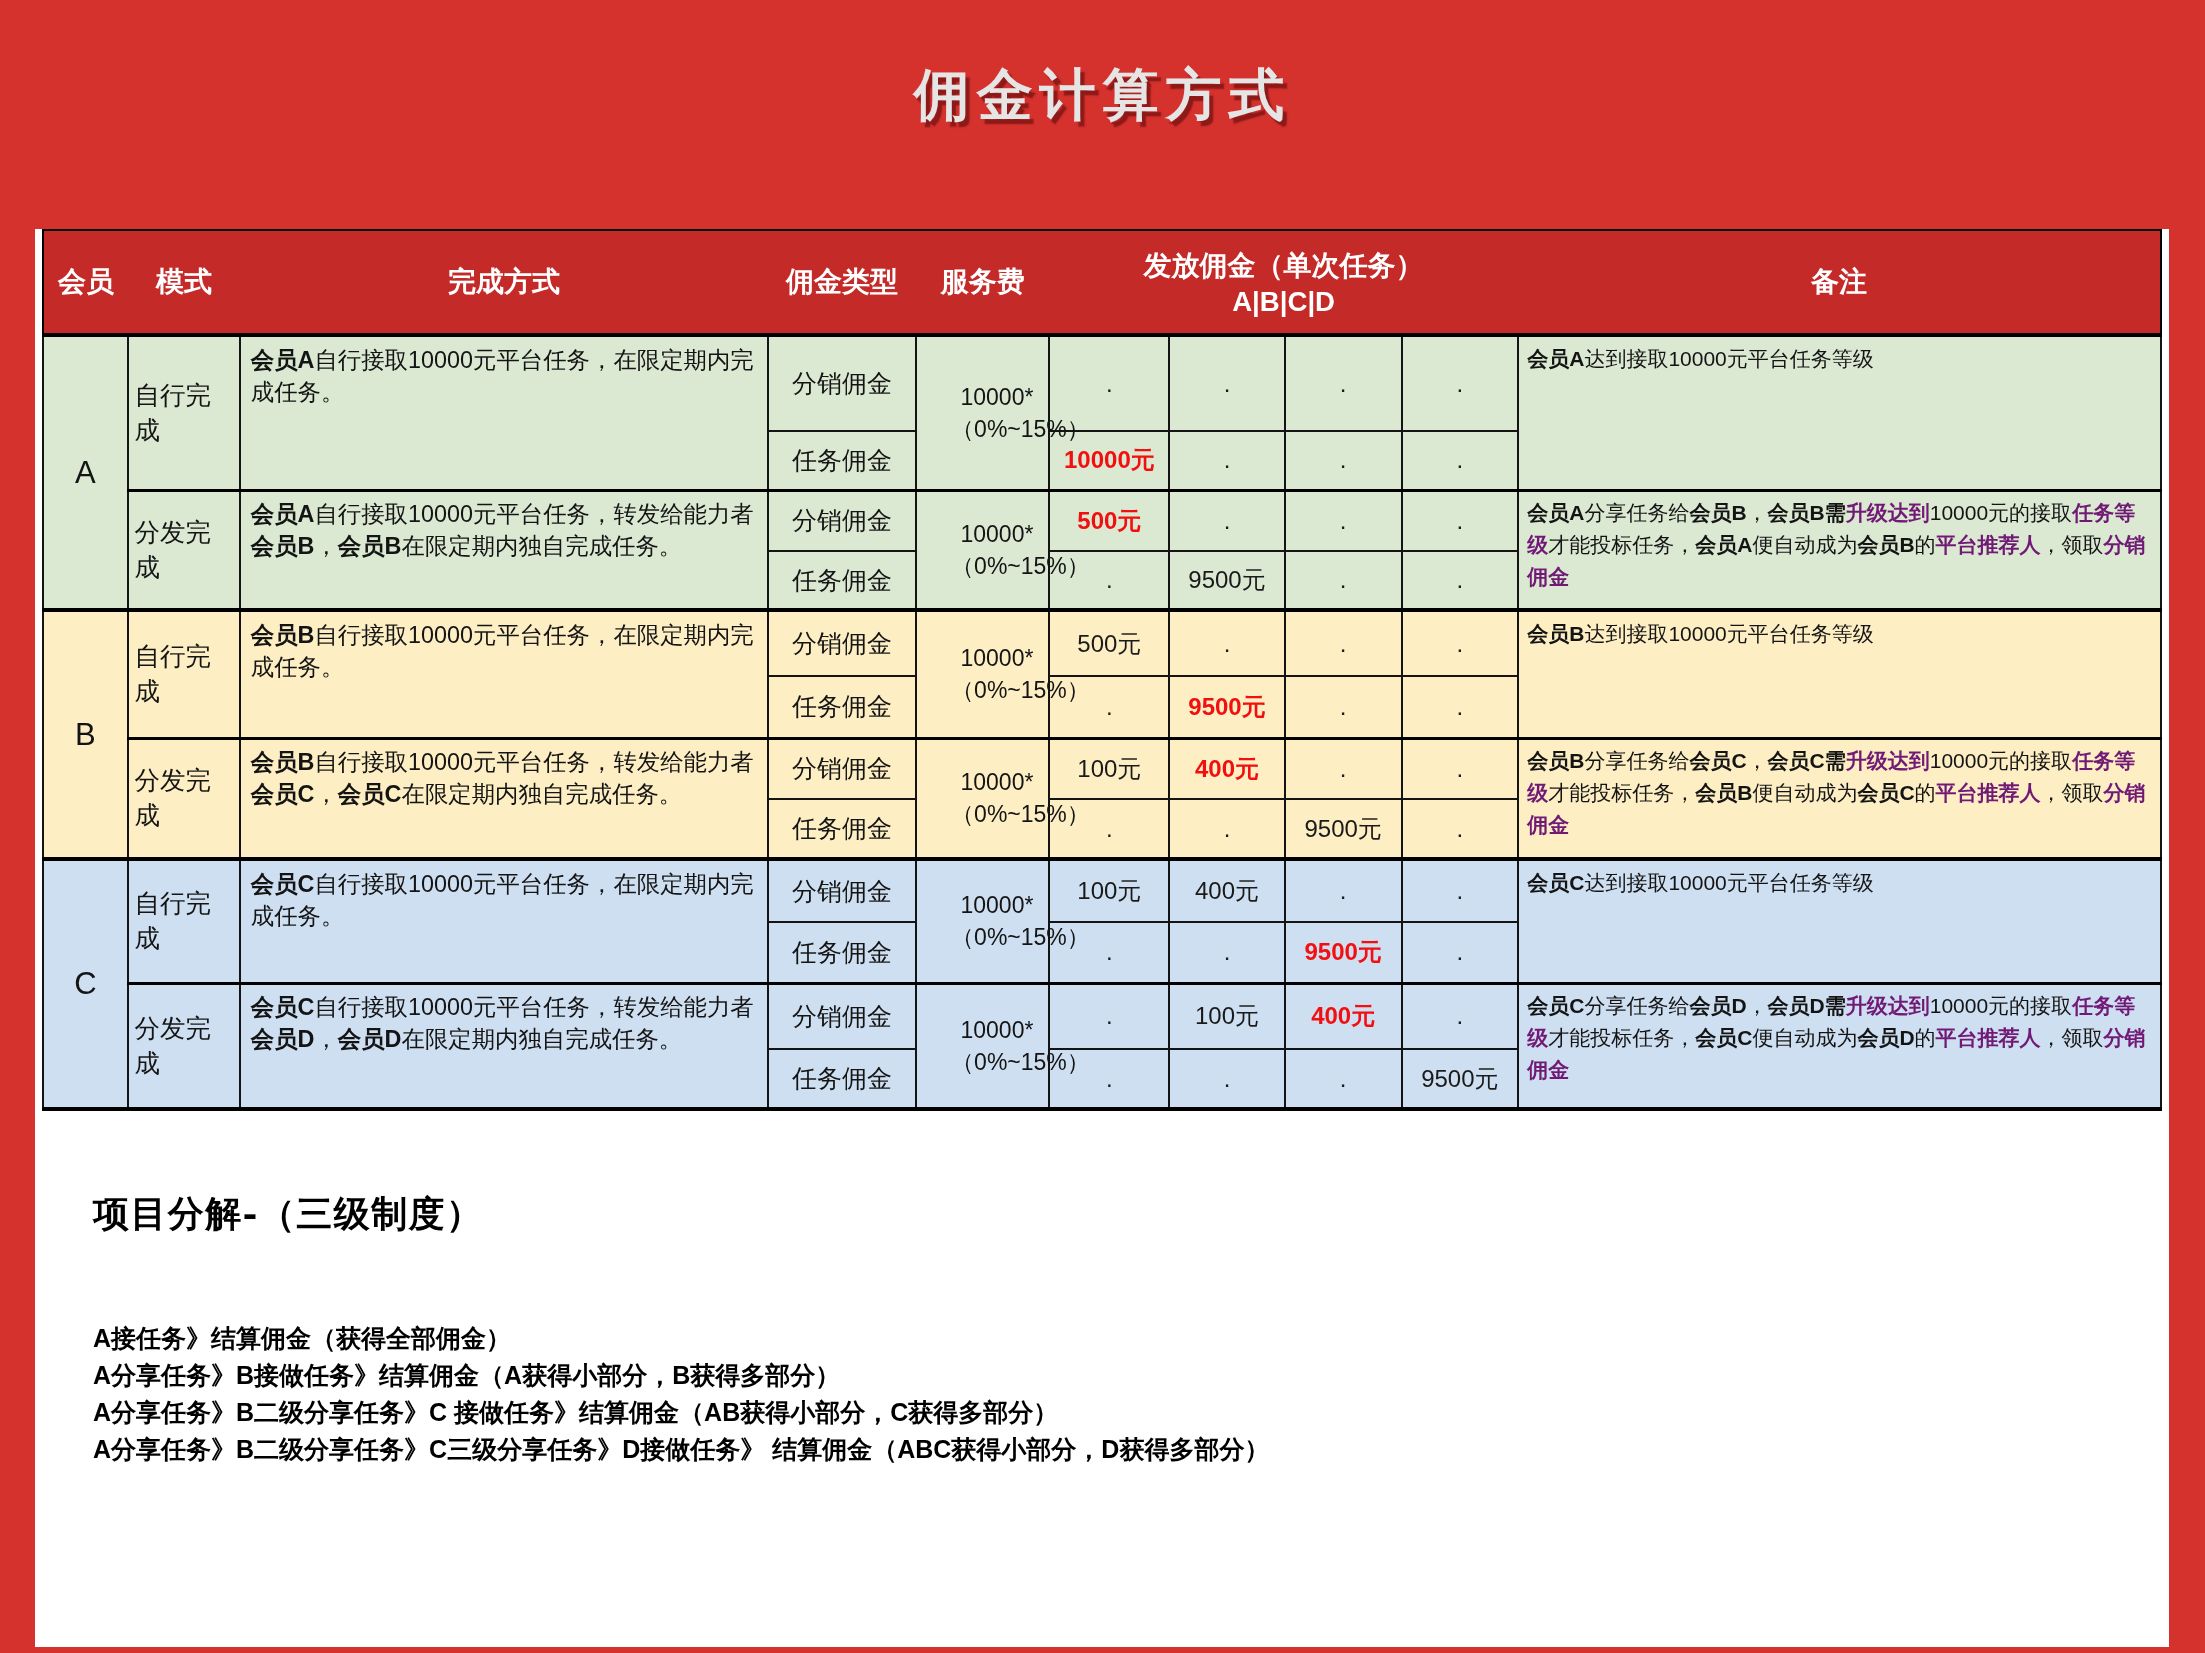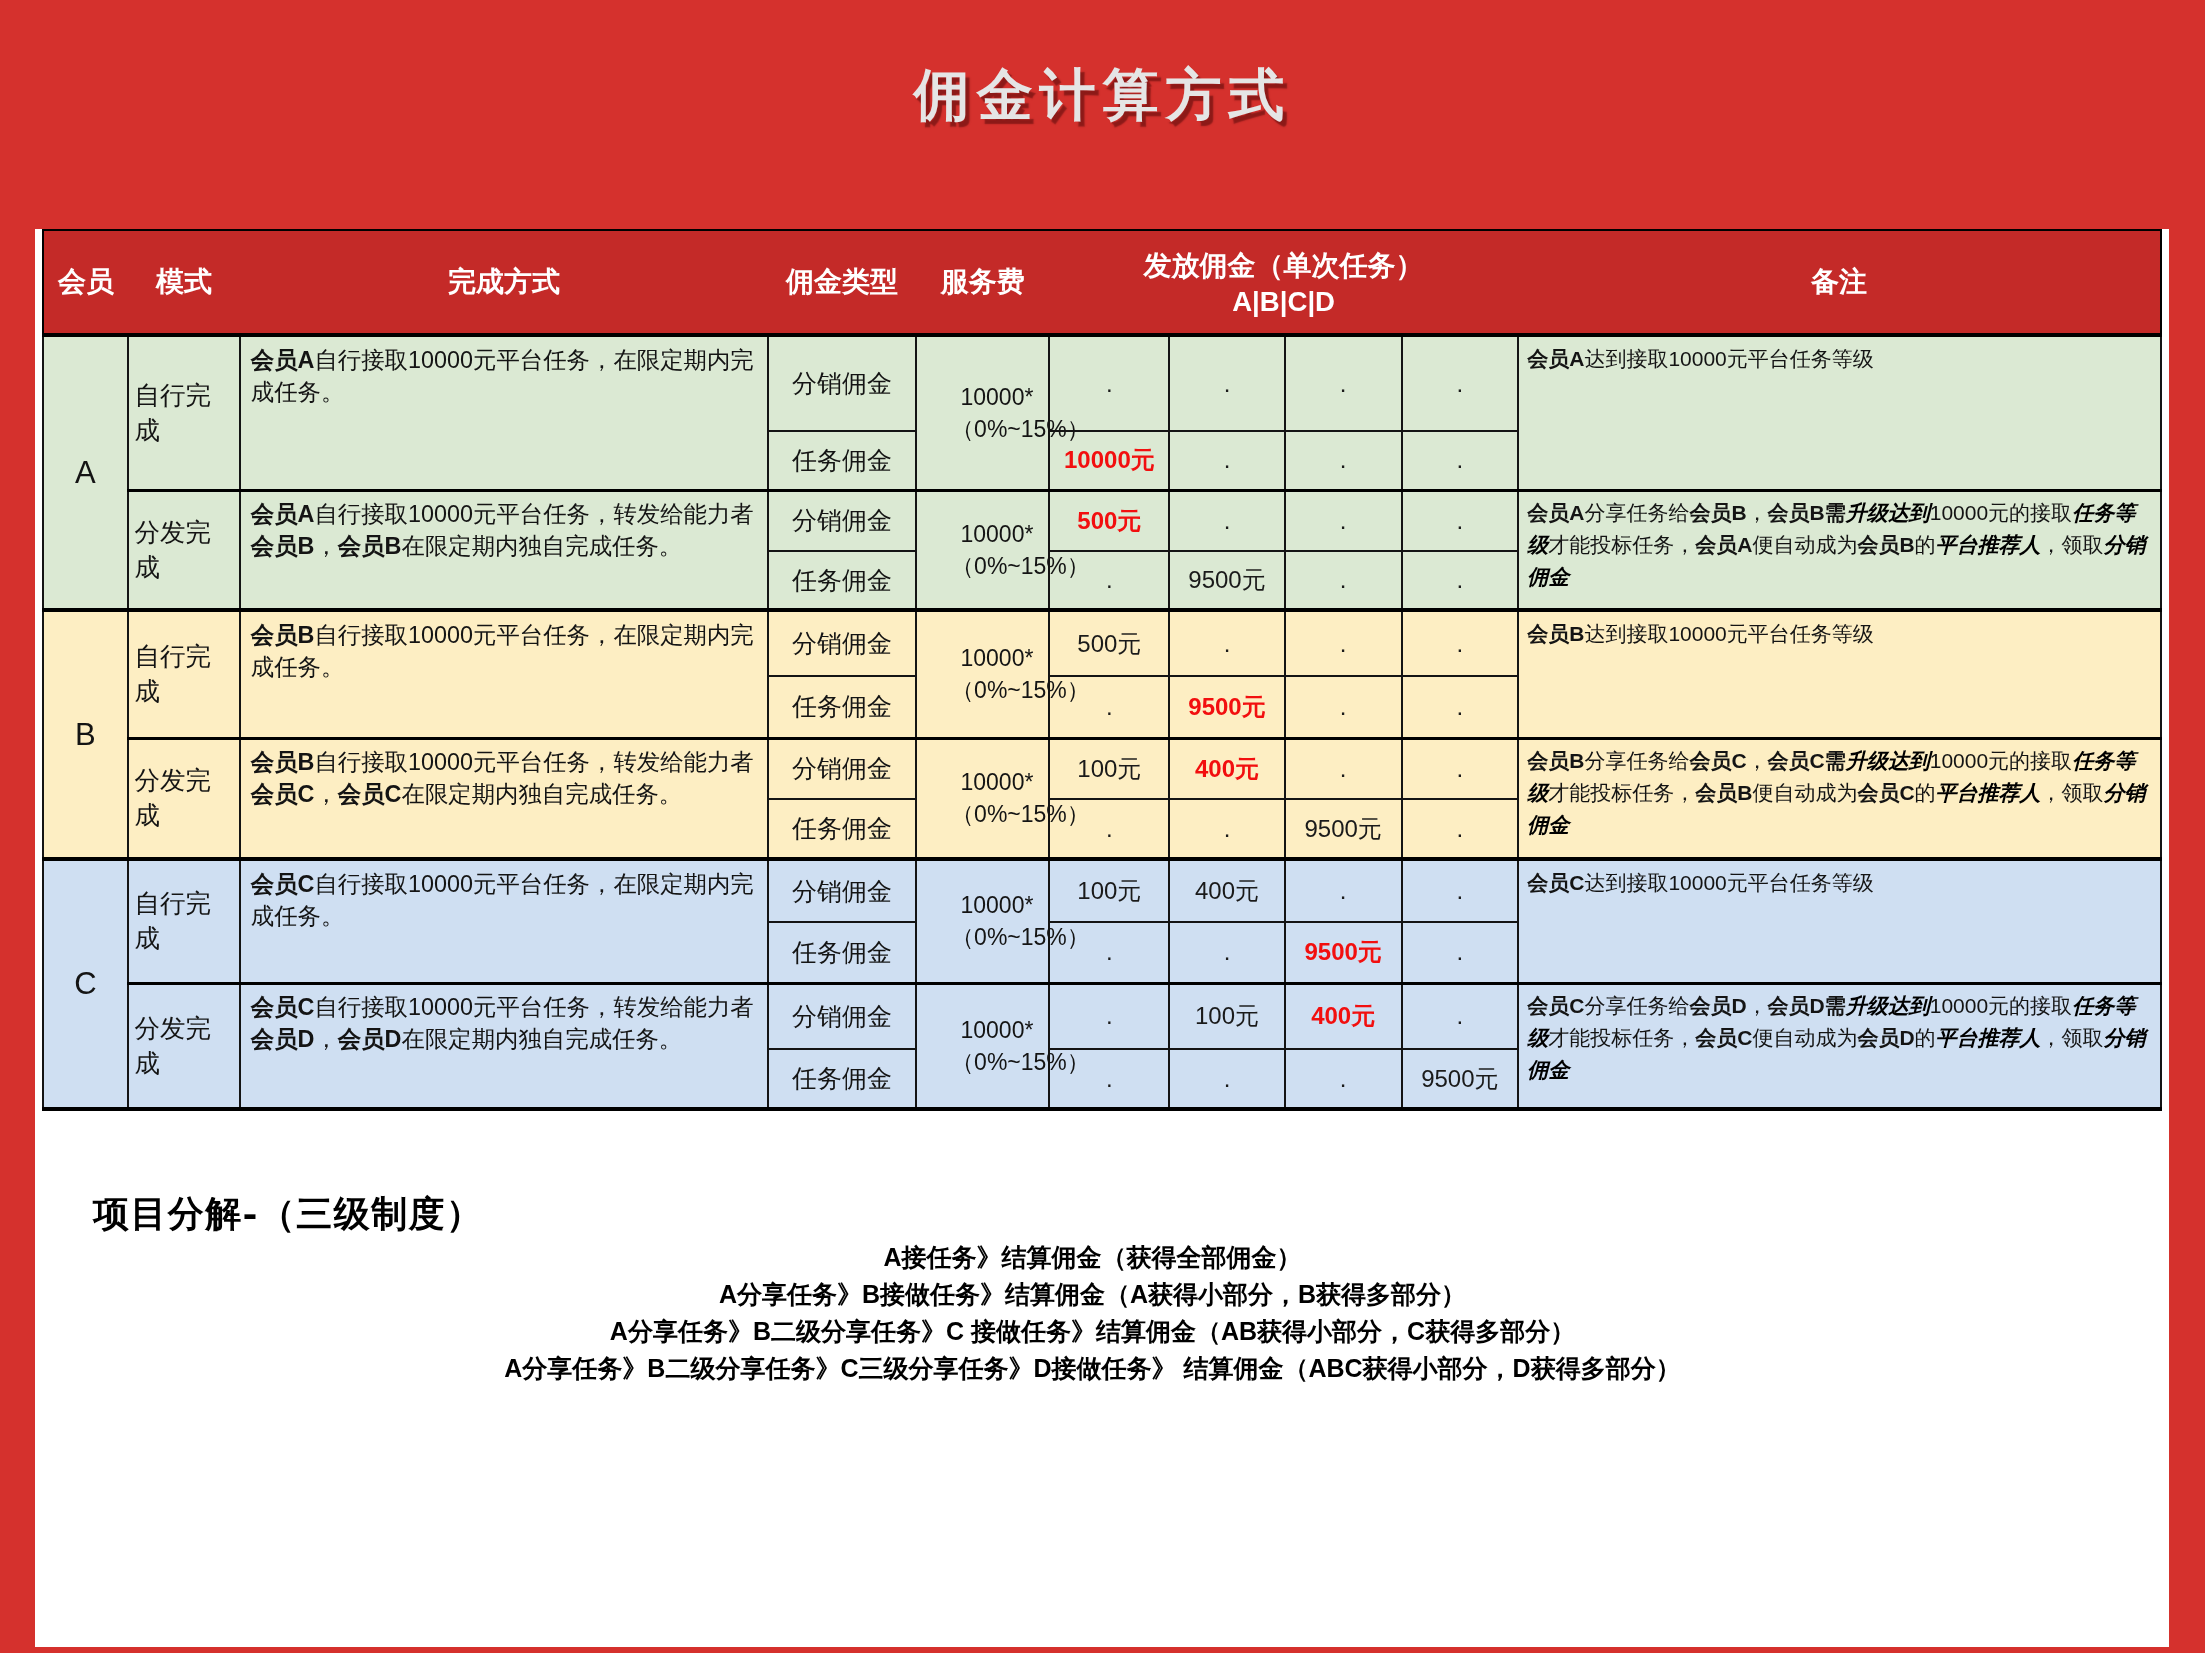--- a/index.html
+++ b/index.html
@@ -43,27 +43,27 @@
   td.member{text-align:center;font-size:31px;}
   td.mode{text-align:left;font-size:25.5px;}
   td.desc{vertical-align:top;text-align:left;font-size:23.4px;line-height:32px;padding:6.9px 9.6px;}
   td.ctype{text-align:center;font-size:25px;}
   td.fee{text-align:center;font-size:23px;line-height:32px;padding-left:34px;}
   td.val{text-align:center;font-size:24px;color:#1a1a1a;}
   td.val.red{color:#f20f0f;font-weight:bold;}
   td.remark{vertical-align:top;text-align:left;font-size:21px;line-height:32px;padding:5.5px 8.3px;margin-left:20px;}
   .seg-n{font-weight:normal;}
   .seg-b{font-weight:bold;}
-  .seg-r{font-weight:bold;color:#000000;font-style:italic;}
+  .seg-r{font-weight:bold;color:#701a75;}
   .breakdown{position:absolute;left:58px;top:961px;width:1999px;}
   .breakdown-heading{
     font-family:"DejaVu Serif","Liberation Serif",serif;
     font-size:36px;font-weight:bold;color:#000;letter-spacing:1.4px;
   }
-  .breakdown-lines{text-align:center;}
+  .breakdown-lines{margin-top:81px;}
   .breakdown-line{font-size:25px;font-weight:bold;color:#000;line-height:37px;}
 </style>
 </head>
 <body>
 
 <div class="page-title">佣金计算方式</div>
 
 <div class="panel">
 
   <table class="main">

